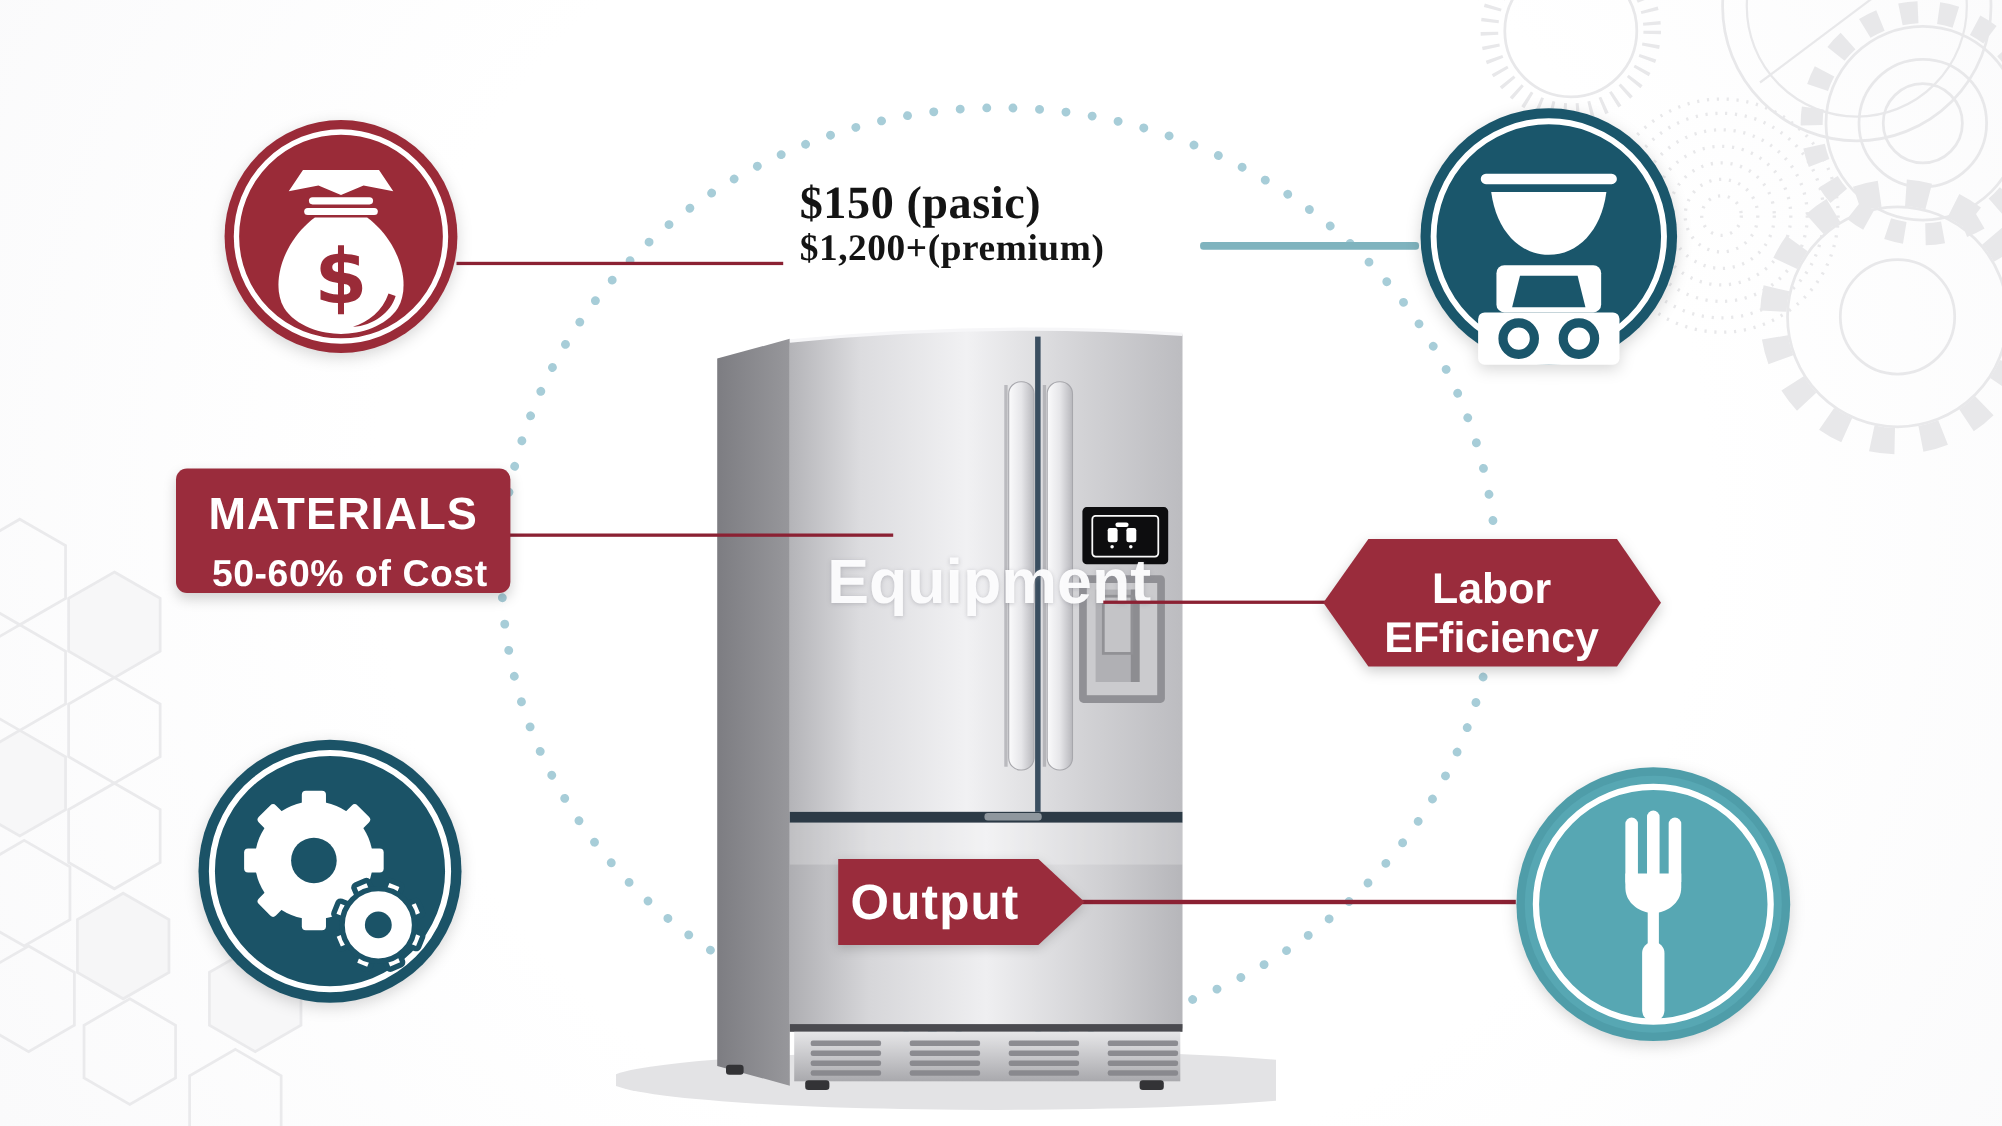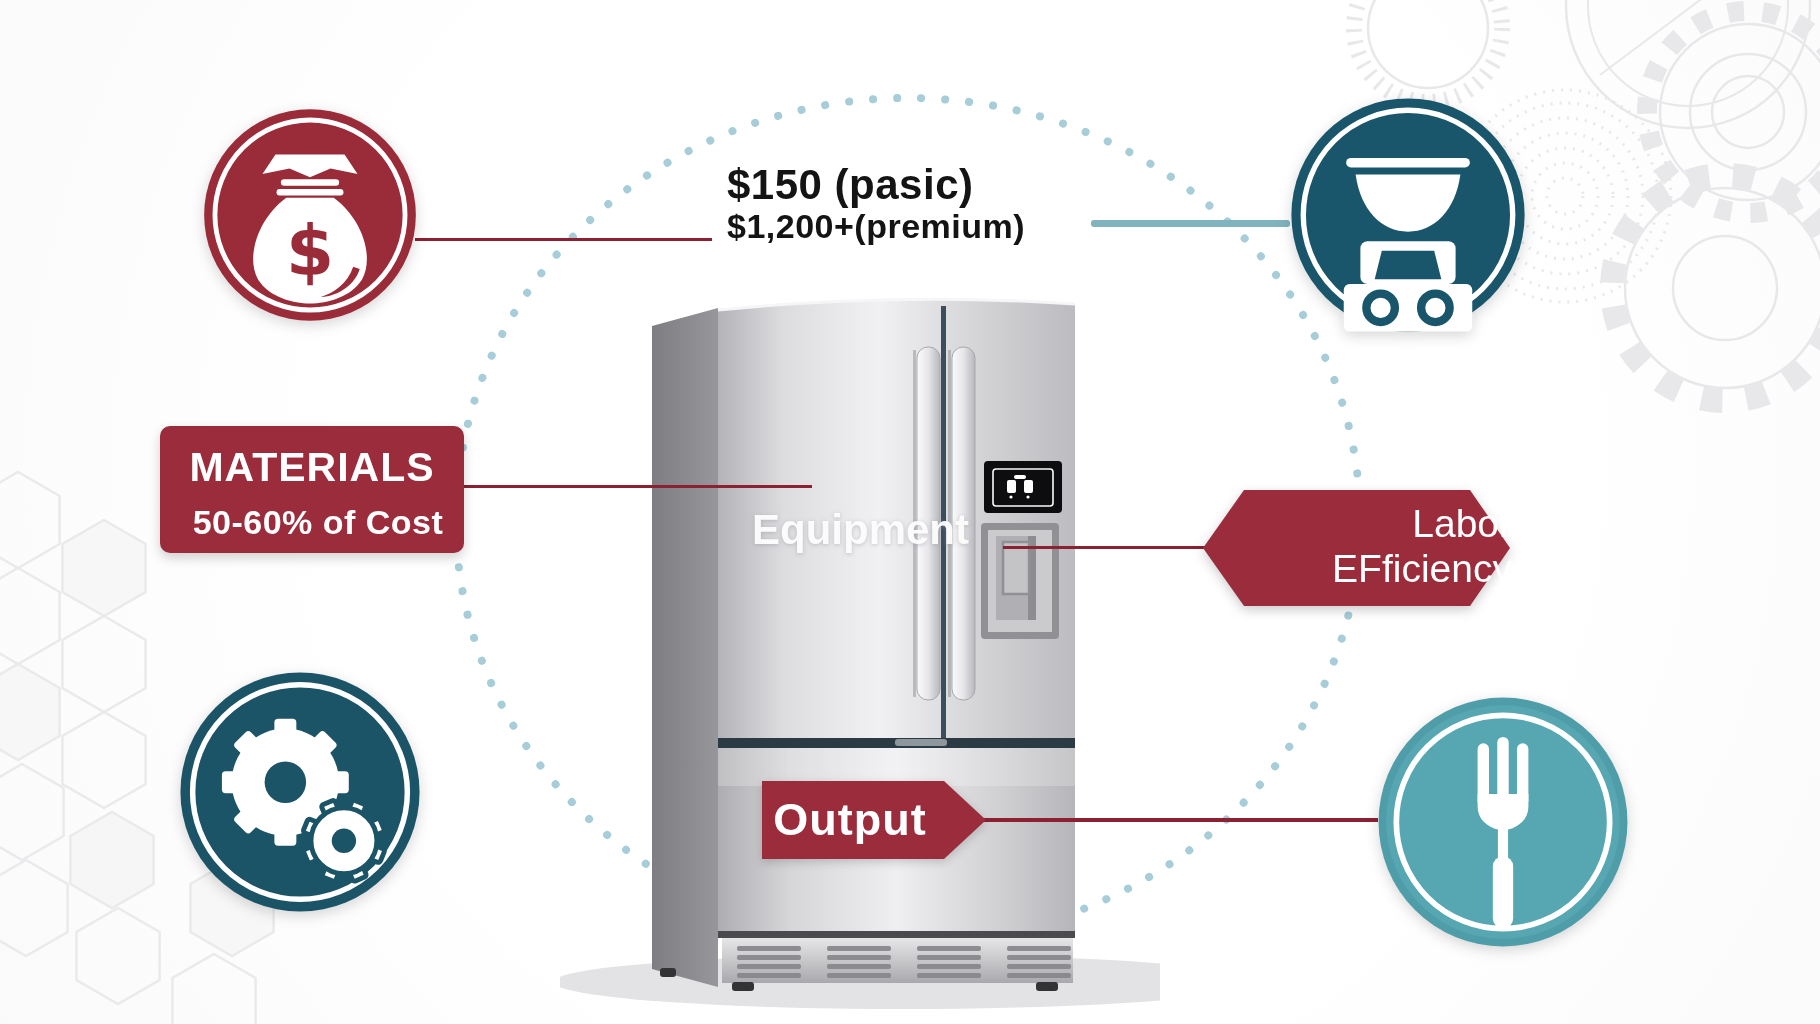--- a/index.html
+++ b/index.html
@@ -5,39 +5,39 @@
   html,body{margin:0;padding:0;background:#fff;}
   #canvas{position:relative;width:1820px;height:1024px;overflow:hidden;
     background:radial-gradient(circle at 52% 45%, #ffffff 55%, #fafafb 100%);
     font-family:"Liberation Sans", sans-serif;}
   .abs{position:absolute;}
   svg{display:block;}
   
   .line{position:absolute;background:#8B2133;height:3px;}
   .line.teal{background:#7FB3BE;height:7px;border-radius:3px;}
   
-  .price-line{position:absolute;font-weight:700;color:#141414;letter-spacing:.5px;white-space:pre;}
+  .price-line{position:absolute;font-weight:700;color:#141414;letter-spacing:.5px;white-space:pre;font-family:Liberation Serif, serif;}
   #price1{left:727px;top:161px;font-size:42px;}
   #price2{left:727px;top:207px;font-size:34px;text-align:center;}
   
-  #materials-box{left:160px;top:426px;width:304px;height:127px;background:#9A2C3C;
+  #materials-box{left:160px;top:426px;width:304px;height:113px;background:#9A2C3C;
     border-radius:10px;box-shadow:0 5px 12px rgba(0,0,0,.18);color:#fff;text-align:center;}
   #materials-box .t1{font-size:41px;font-weight:800;letter-spacing:1px;margin-top:18px;}
   #materials-box .t2{font-size:34px;font-weight:700;margin-top:12px;letter-spacing:.5px;padding-left:12px;}
   
   #labor-wrap{left:1200px;top:486px;width:312px;height:124px;}
-  #labor-text{left:1200px;top:484px;width:312px;height:124px;display:flex;flex-direction:column;
-    align-items:flex-end;justify-content:center;color:#fff;font-weight:400;font-size:39px;line-height:45px;}
+  #labor-text{left:1200px;top:496px;width:312px;height:124px;display:flex;flex-direction:column;
+    align-items:center;justify-content:center;color:#fff;font-weight:700;font-size:39px;line-height:45px;}
   
   #output-wrap{left:760px;top:779px;width:228px;height:82px;}
   #output-text{left:756px;top:779px;width:188px;height:82px;display:flex;align-items:center;
     justify-content:center;color:#fff;font-weight:800;font-size:45px;letter-spacing:1px;}
   
   #fridge-label{left:752px;top:505px;color:rgba(253,253,254,.96);font-weight:700;
-    font-size:42px;line-height:49px;text-shadow:0 1px 4px rgba(140,140,148,.45);}
+    font-size:57px;line-height:49px;text-shadow:0 1px 4px rgba(140,140,148,.45);}
   
   .badge{position:absolute;filter:drop-shadow(0 4px 7px rgba(0,0,0,.16));}
 </style>
 </head>
 <body>
 
 <div id="canvas">
 
   <svg class="abs" style="left:0;top:0;" width="1820" height="1024" viewBox="0 0 1820 1024">
     <g stroke="#e8e8ea" fill="none">

